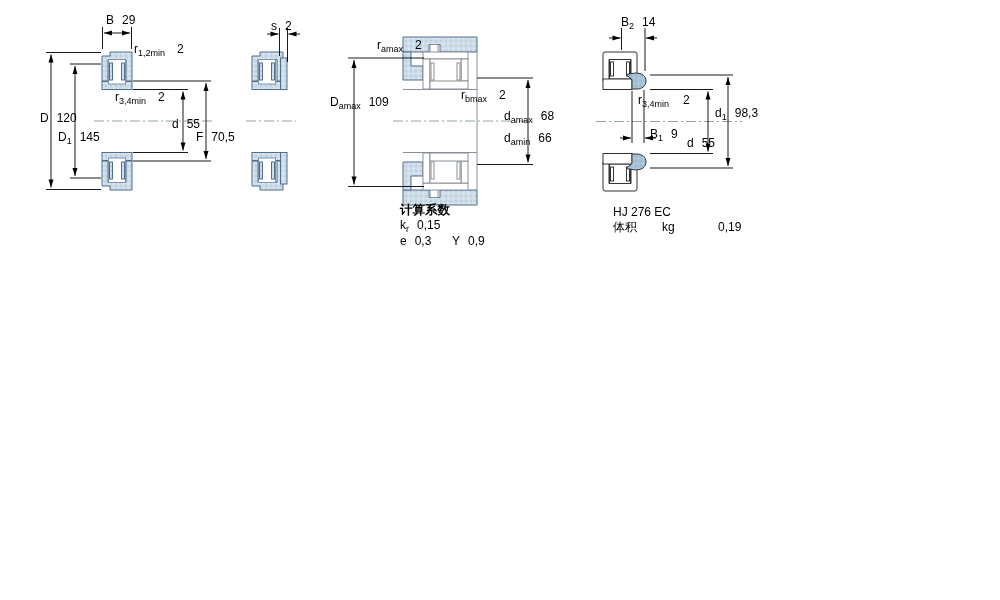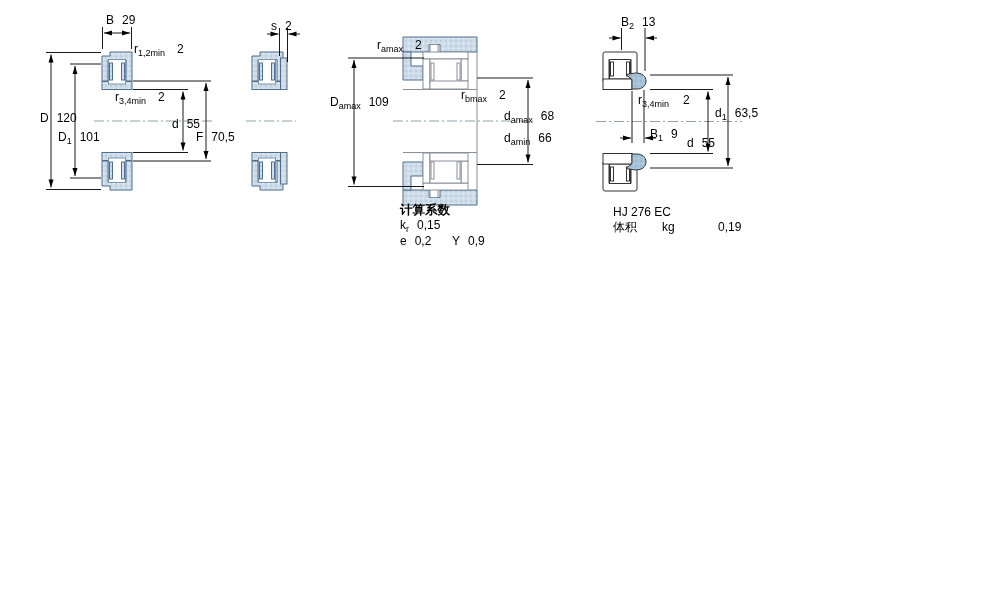--- a/index.html
+++ b/index.html
@@ -167,41 +167,41 @@
     <line x1="650" y1="75" x2="733" y2="75"></line>
         <line x1="650" y1="168" x2="733" y2="168"></line>
     <line x1="728" y1="77" x2="728" y2="166" marker-start="url(#ar)" marker-end="url(#ar)"></line>
   </g>
 </svg>
 
   <div class="lbl" style="left:106px;top:14px"><span>B</span><span class="val">29</span></div>
   <div class="lbl" style="left:134px;top:43px"><span>r</span><span class="sub">1,2min</span><span class="val g12">2</span></div>
   <div class="lbl" style="left:115px;top:91px"><span>r</span><span class="sub">3,4min</span><span class="val g12">2</span></div>
   <div class="lbl" style="left:40px;top:112px"><span>D</span><span class="val">120</span></div>
-  <div class="lbl" style="left:58px;top:131px"><span>D</span><span class="sub">1</span><span class="val">101</span></div>
+  <div class="lbl" style="left:58px;top:131px"><span>D</span><span class="sub">1</span><span class="val">145</span></div>
   <div class="lbl" style="left:172px;top:118px"><span>d</span><span class="val">55</span></div>
   <div class="lbl" style="left:196px;top:131px"><span>F</span><span class="val">70,5</span></div>
 
   <div class="lbl" style="left:271px;top:20px"><span>s</span><span class="val">2</span></div>
 
   <div class="lbl" style="left:377px;top:39px"><span>r</span><span class="sub">amax</span><span class="val g12">2</span></div>
   <div class="lbl" style="left:330px;top:96px"><span>D</span><span class="sub">amax</span><span class="val">109</span></div>
   <div class="lbl" style="left:461px;top:89px"><span>r</span><span class="sub">bmax</span><span class="val g12">2</span></div>
   <div class="lbl" style="left:504px;top:110px"><span>d</span><span class="sub">amax</span><span class="val">68</span></div>
   <div class="lbl" style="left:504px;top:132px"><span>d</span><span class="sub">amin</span><span class="val">66</span></div>
 
-  <div class="lbl" style="left:621px;top:16px"><span>B</span><span class="sub">2</span><span class="val">13</span></div>
+  <div class="lbl" style="left:621px;top:16px"><span>B</span><span class="sub">2</span><span class="val">14</span></div>
   <div class="lbl" style="left:638px;top:94px"><span>r</span><span class="sub">3,4min</span><span class="val g14">2</span></div>
   <div class="lbl" style="left:650px;top:128px"><span>B</span><span class="sub">1</span><span class="val">9</span></div>
   <div class="lbl" style="left:687px;top:137px"><span>d</span><span class="val">55</span></div>
-  <div class="lbl" style="left:715px;top:107px"><span>d</span><span class="sub">1</span><span class="val">63,5</span></div>
+  <div class="lbl" style="left:715px;top:107px"><span>d</span><span class="sub">1</span><span class="val">98,3</span></div>
 
   <div class="lbl bold" style="left:400px;top:204px"><span>计算系数</span></div>
   <div class="lbl" style="left:400px;top:219px"><span>k</span><span class="sub">r</span><span class="val">0,15</span></div>
-  <div class="lbl" style="left:400px;top:235px"><span>e</span><span class="val">0,2</span></div>
+  <div class="lbl" style="left:400px;top:235px"><span>e</span><span class="val">0,3</span></div>
   <div class="lbl" style="left:452px;top:235px"><span>Y</span><span class="val">0,9</span></div>
 
   <div class="lbl" style="left:613px;top:206px"><span>HJ 276 EC</span></div>
   <div class="lbl" style="left:613px;top:221px"><span>体积</span></div>
   <div class="lbl" style="left:662px;top:221px"><span>kg</span></div>
   <div class="lbl" style="left:718px;top:221px"><span>0,19</span></div>
 
 </div>
 
 </body></html>

